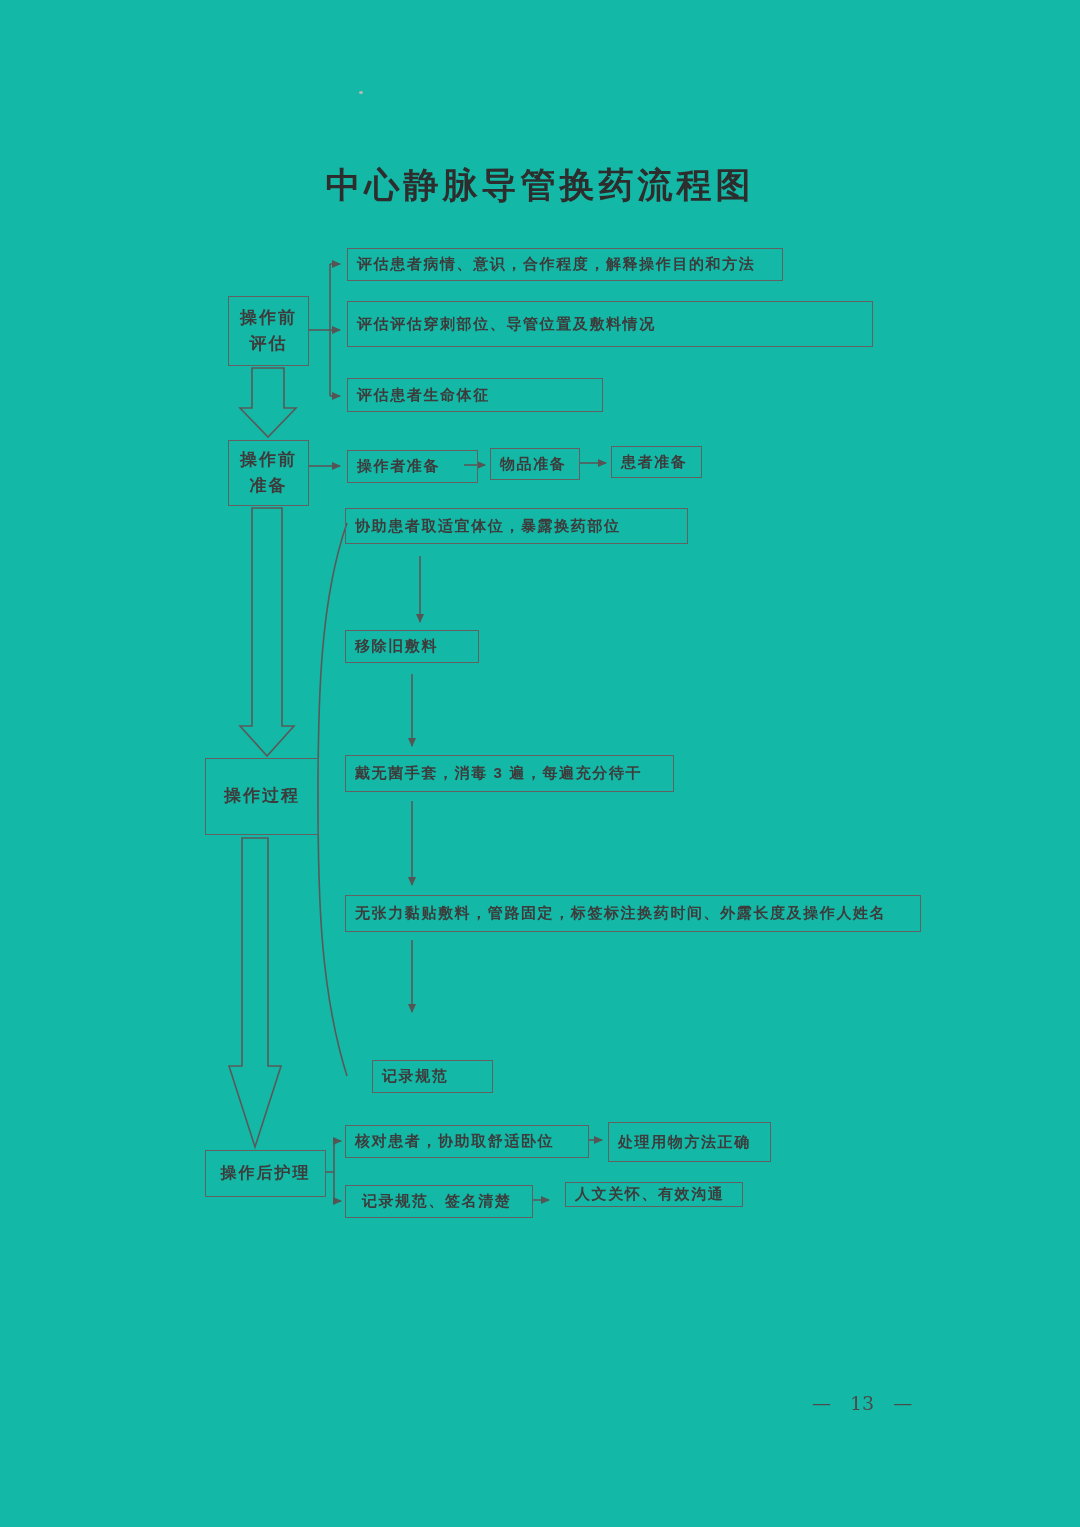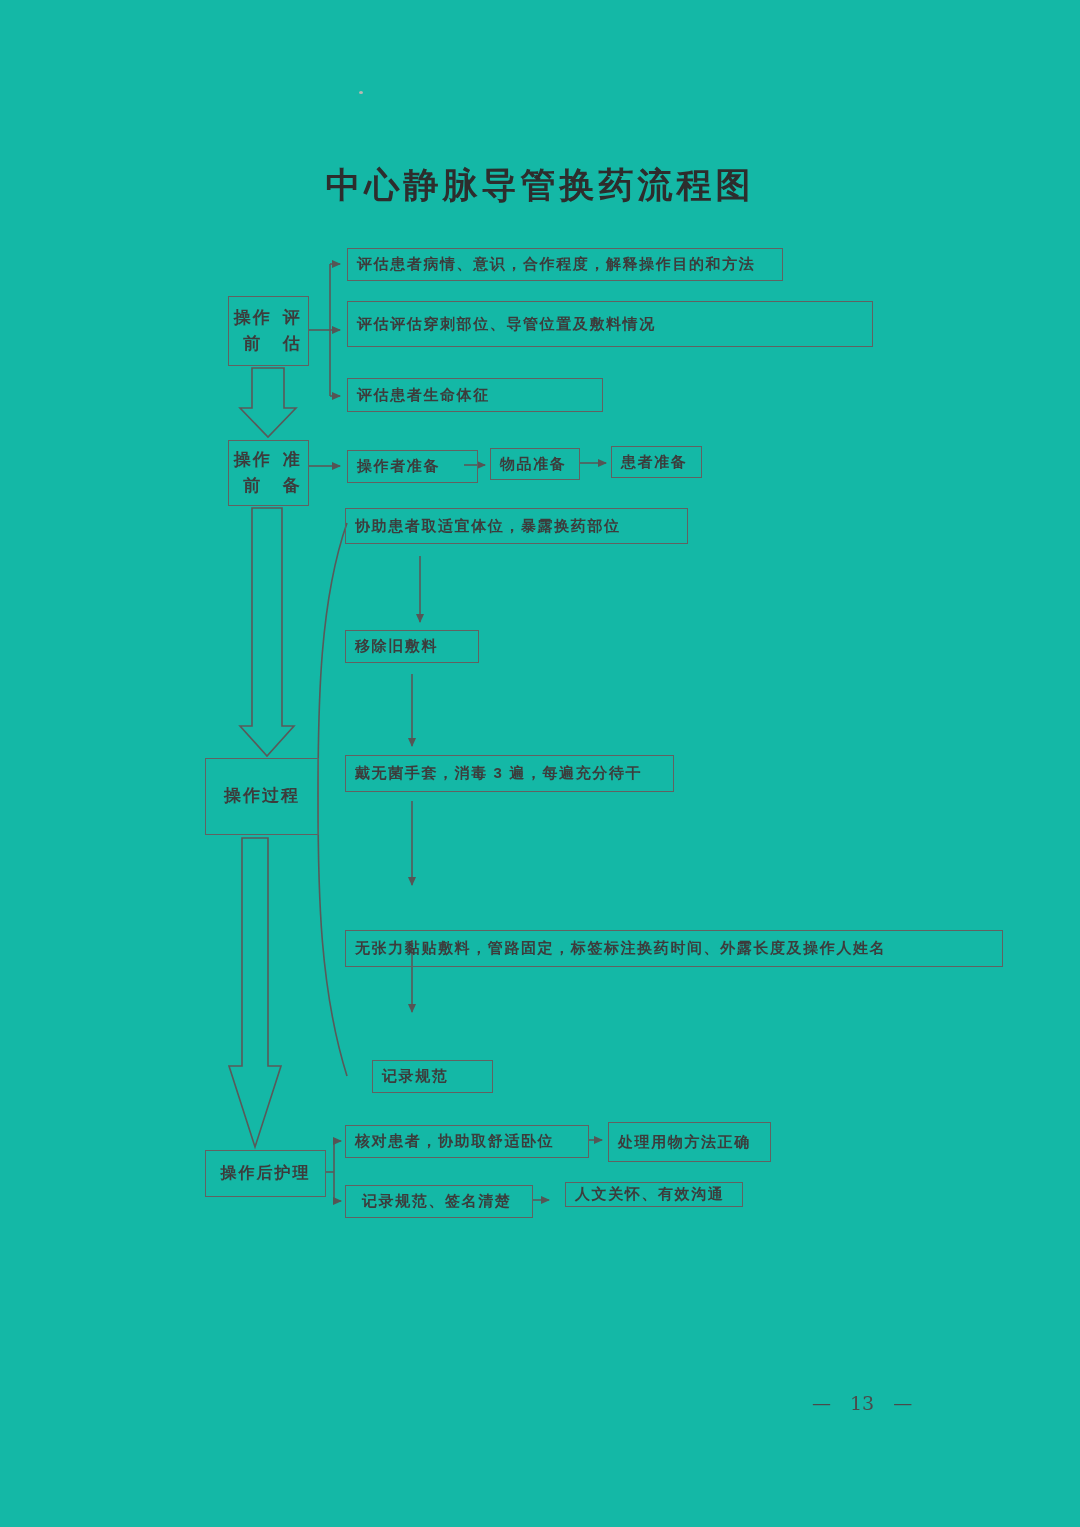--- a/index.html
+++ b/index.html
@@ -13,21 +13,21 @@
     position:absolute; left:0; width:100%; top:162px; text-align:center;
     font-size:35px; font-weight:bold; letter-spacing:4px; color:#2d2d2d;
   }
   .connectors { position:absolute; left:0; top:0; width:1080px; height:1527px; }
   .box {
     position:absolute; border:1.6px solid #616161; background:transparent;
     display:flex; align-items:center; font-weight:600; color:#3c3c3c;
   }
   .flow { font-size:15px; padding:3px 9px; letter-spacing:1.6px; line-height:1.25; white-space:nowrap; }
   .stage {
-    flex-direction:row; justify-content:center; text-align:center;
+    flex-direction:column; justify-content:center; text-align:center;
     font-size:17px; letter-spacing:2px; line-height:1.55;
   }
   .stage span { display:block; }
   .footer {
     position:absolute; left:812px; top:1392px; display:flex; align-items:center; gap:19px;
     font-family:"DejaVu Serif","Liberation Serif",serif; font-size:19px; color:#4a4a4a;
   }
   .speck { position:absolute; left:359px; top:91px; width:4px; height:3px; background:#b9b7b2; border-radius:50%; }
 </style>
 </head>
@@ -114,21 +114,21 @@
   <div class="box flow" style="left:490px; top:448px; width:90px; height:32px;">物品准备</div>
 
   <div class="box flow" style="left:611px; top:446px; width:91px; height:32px;">患者准备</div>
 
   <div class="box flow" style="left:345px; top:508px; width:343px; height:36px;">协助患者取适宜体位，暴露换药部位</div>
 
   <div class="box flow" style="left:345px; top:630px; width:134px; height:33px;">移除旧敷料</div>
 
   <div class="box flow" style="left:345px; top:755px; width:329px; height:37px;">戴无菌手套，消毒 3 遍，每遍充分待干</div>
 
-  <div class="box flow" style="left:345px; top:930px; width:658px; height:37px;">无张力黏贴敷料，管路固定，标签标注换药时间、外露长度及操作人姓名</div>
+  <div class="box flow" style="left:345px; top:895px; width:576px; height:37px;">无张力黏贴敷料，管路固定，标签标注换药时间、外露长度及操作人姓名</div>
 
   <div class="box flow" style="left:372px; top:1060px; width:121px; height:33px;">记录规范</div>
 
   <div class="box flow" style="left:345px; top:1125px; width:244px; height:33px;">核对患者，协助取舒适卧位</div>
 
   <div class="box flow" style="left:608px; top:1122px; width:163px; height:40px;">处理用物方法正确</div>
 
   <div class="box flow" style="left:345px; top:1185px; width:188px; height:33px;padding-left:16px;">记录规范、签名清楚</div>
 
   <div class="box flow" style="left:565px; top:1182px; width:178px; height:25px;">人文关怀、有效沟通</div>

